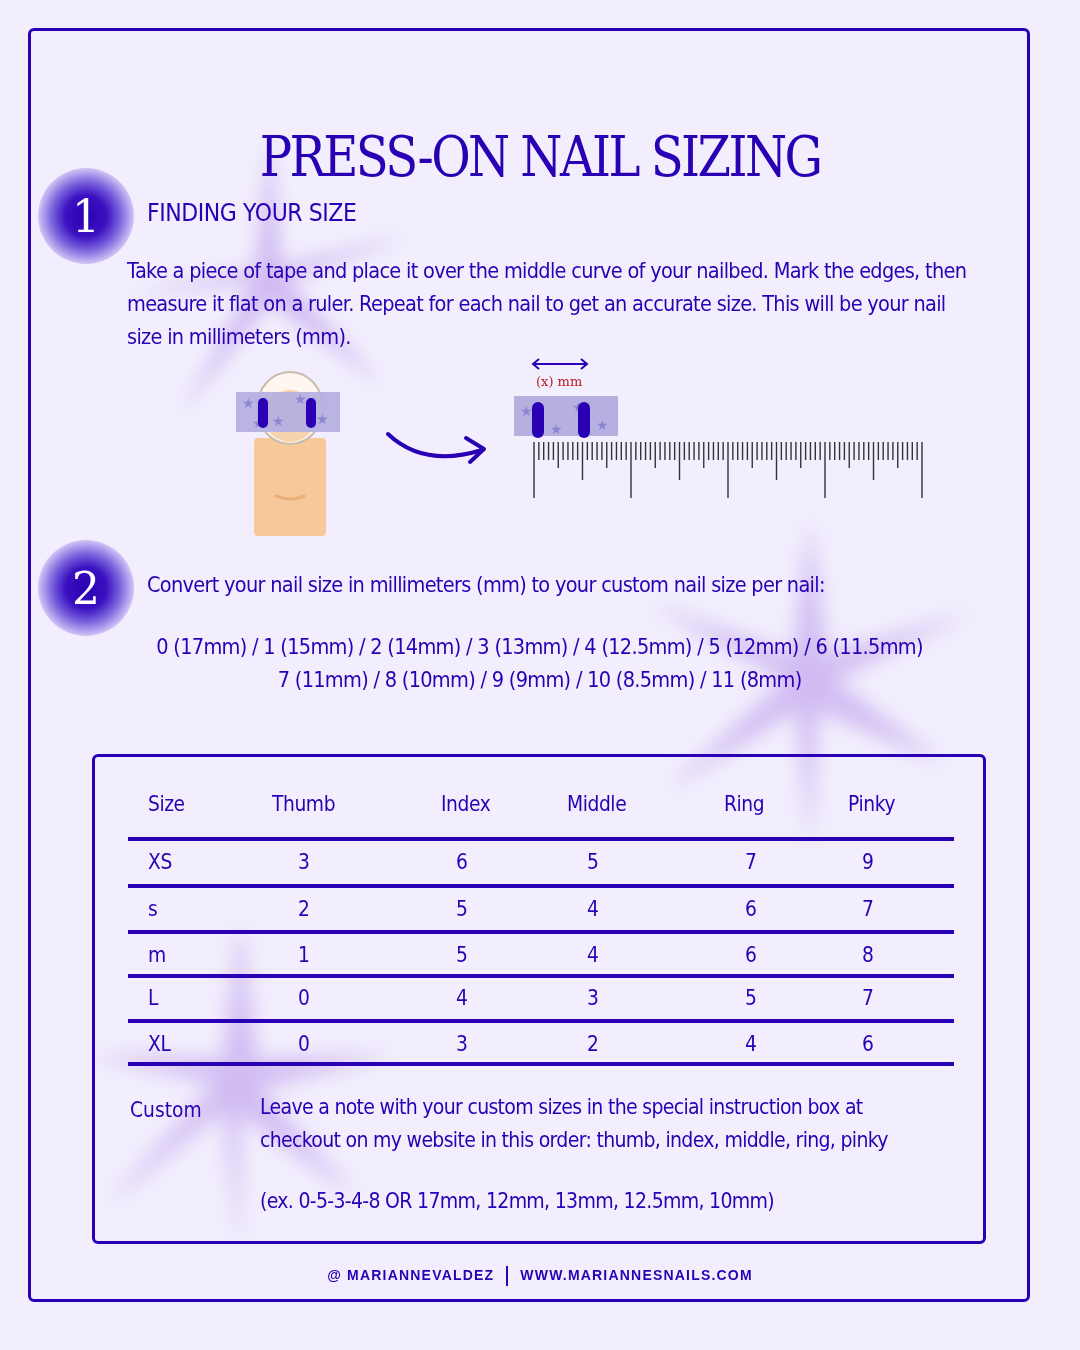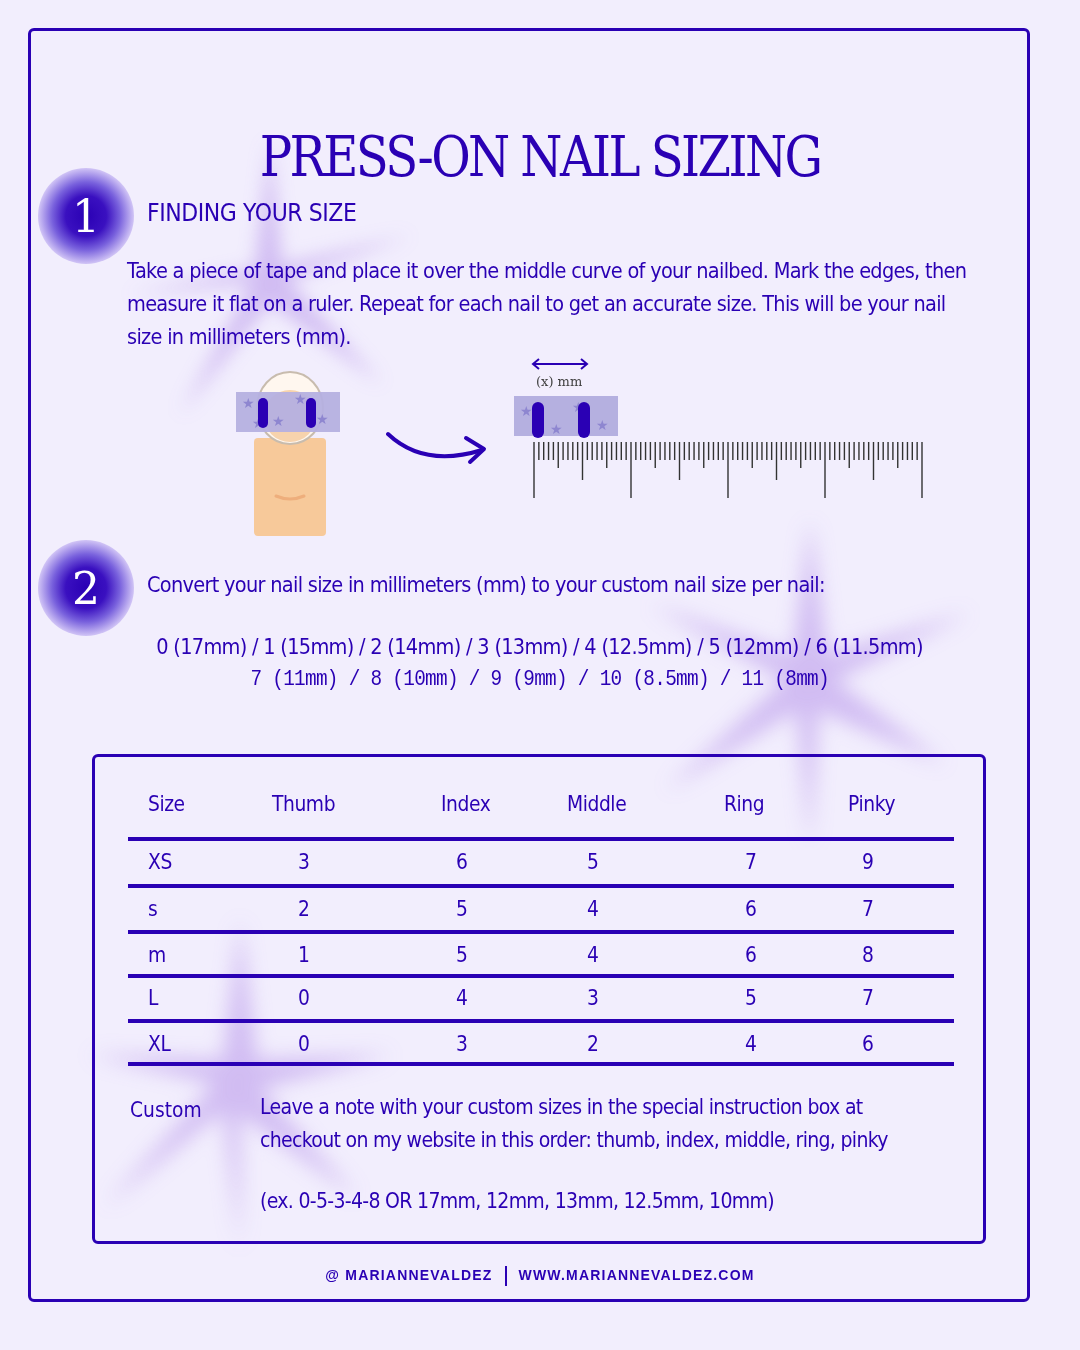--- a/index.html
+++ b/index.html
@@ -163,21 +163,21 @@
     <path d="M82 8 L100 19 L86 32" stroke="#2a00b4" stroke-width="4" fill="none" stroke-linecap="round" stroke-linejoin="round"></path>
   </svg>
 </div>
 
 <div class="illus" style="left:530px;top:357px;width:60px;height:14px;">
   <svg viewBox="0 0 60 14" width="60" height="14">
     <line x1="3" y1="7" x2="57" y2="7" stroke="#2a00b4" stroke-width="2"></line>
     <path d="M9 2 L3 7 L9 12 M51 2 L57 7 L51 12" stroke="#2a00b4" stroke-width="2" fill="none"></path>
   </svg>
 </div>
-<div class="illus" style="left:536px;top:374px;font-size:13px;font-family:'DejaVu Serif',serif;color:#404040;">(x) mm</div>
+<div class="illus" style="left:536px;top:374px;font-size:13px;font-family:'DejaVu Serif',serif;color:#b91c1c;">(x) mm</div>
 
 <div class="illus" style="left:514px;top:394px;width:106px;height:44px;">
   <svg viewBox="0 0 106 44" width="106" height="44">
     <rect x="0" y="2" width="104" height="40" fill="#b5b0e0"></rect>
     <g fill="#8e86d0">
       <text x="6" y="22" font-size="14">★</text>
         <text x="36" y="40" font-size="14">★</text>
       <text x="58" y="18" font-size="14">★</text>
         <text x="82" y="36" font-size="14">★</text>
     </g>
@@ -272,21 +272,21 @@
     </svg>
 </div>
 
 <div class="step-badge" style="left:38px;top:540px;">
   <span>2</span>
 </div>
 <div class="convert-text">Convert your nail size in millimeters (mm) to your custom nail size per nail:</div>
 <div class="sizes-line" style="top:634px;">
   <span>0 (17mm) / 1 (15mm) / 2 (14mm) / 3 (13mm) / 4 (12.5mm) / 5 (12mm) / 6 (11.5mm)</span>
 </div>
-<div class="sizes-line" style="top:667px;font-family:Liberation Mono, monospace;">
+<div class="sizes-line" style="top:667px;">
   <span>7 (11mm) / 8 (10mm) / 9 (9mm) / 10 (8.5mm) / 11 (8mm)</span>
 </div>
 
 <div class="table-box"></div>
 
 <div class="th" style="left:148px;top:791px;">Size</div>
 <div class="th" style="left:272px;top:791px;">Thumb</div>
 <div class="th" style="left:441px;top:791px;">Index</div>
 <div class="th" style="left:567px;top:791px;">Middle</div>
 <div class="th" style="left:724px;top:791px;">Ring</div>
@@ -330,14 +330,14 @@
     <div class="td" style="left: 745px; top: 1031px;">4</div>
     <div class="td" style="left: 862px; top: 1031px;">6</div>
     <div class="rule" style="top: 1062px;"></div>
   </div>
 
 <div class="custom-label">Custom</div>
 <div class="custom-text">Leave a note with your custom sizes in the special instruction box at checkout on my website in this order: thumb, index, middle, ring, pinky</div>
 <div class="custom-example">(ex. 0-5-3-4-8 OR 17mm, 12mm, 13mm, 12.5mm, 10mm)</div>
 
 <div class="footer">
-  <span>@ MARIANNEVALDEZ</span><span class="sep"></span><span>WWW.MARIANNEVALDEZ.COM</span>
+  <span>@ MARIANNEVALDEZ</span><span class="sep"></span><span>WWW.MARIANNESNAILS.COM</span>
 </div>
 
 </body></html>

